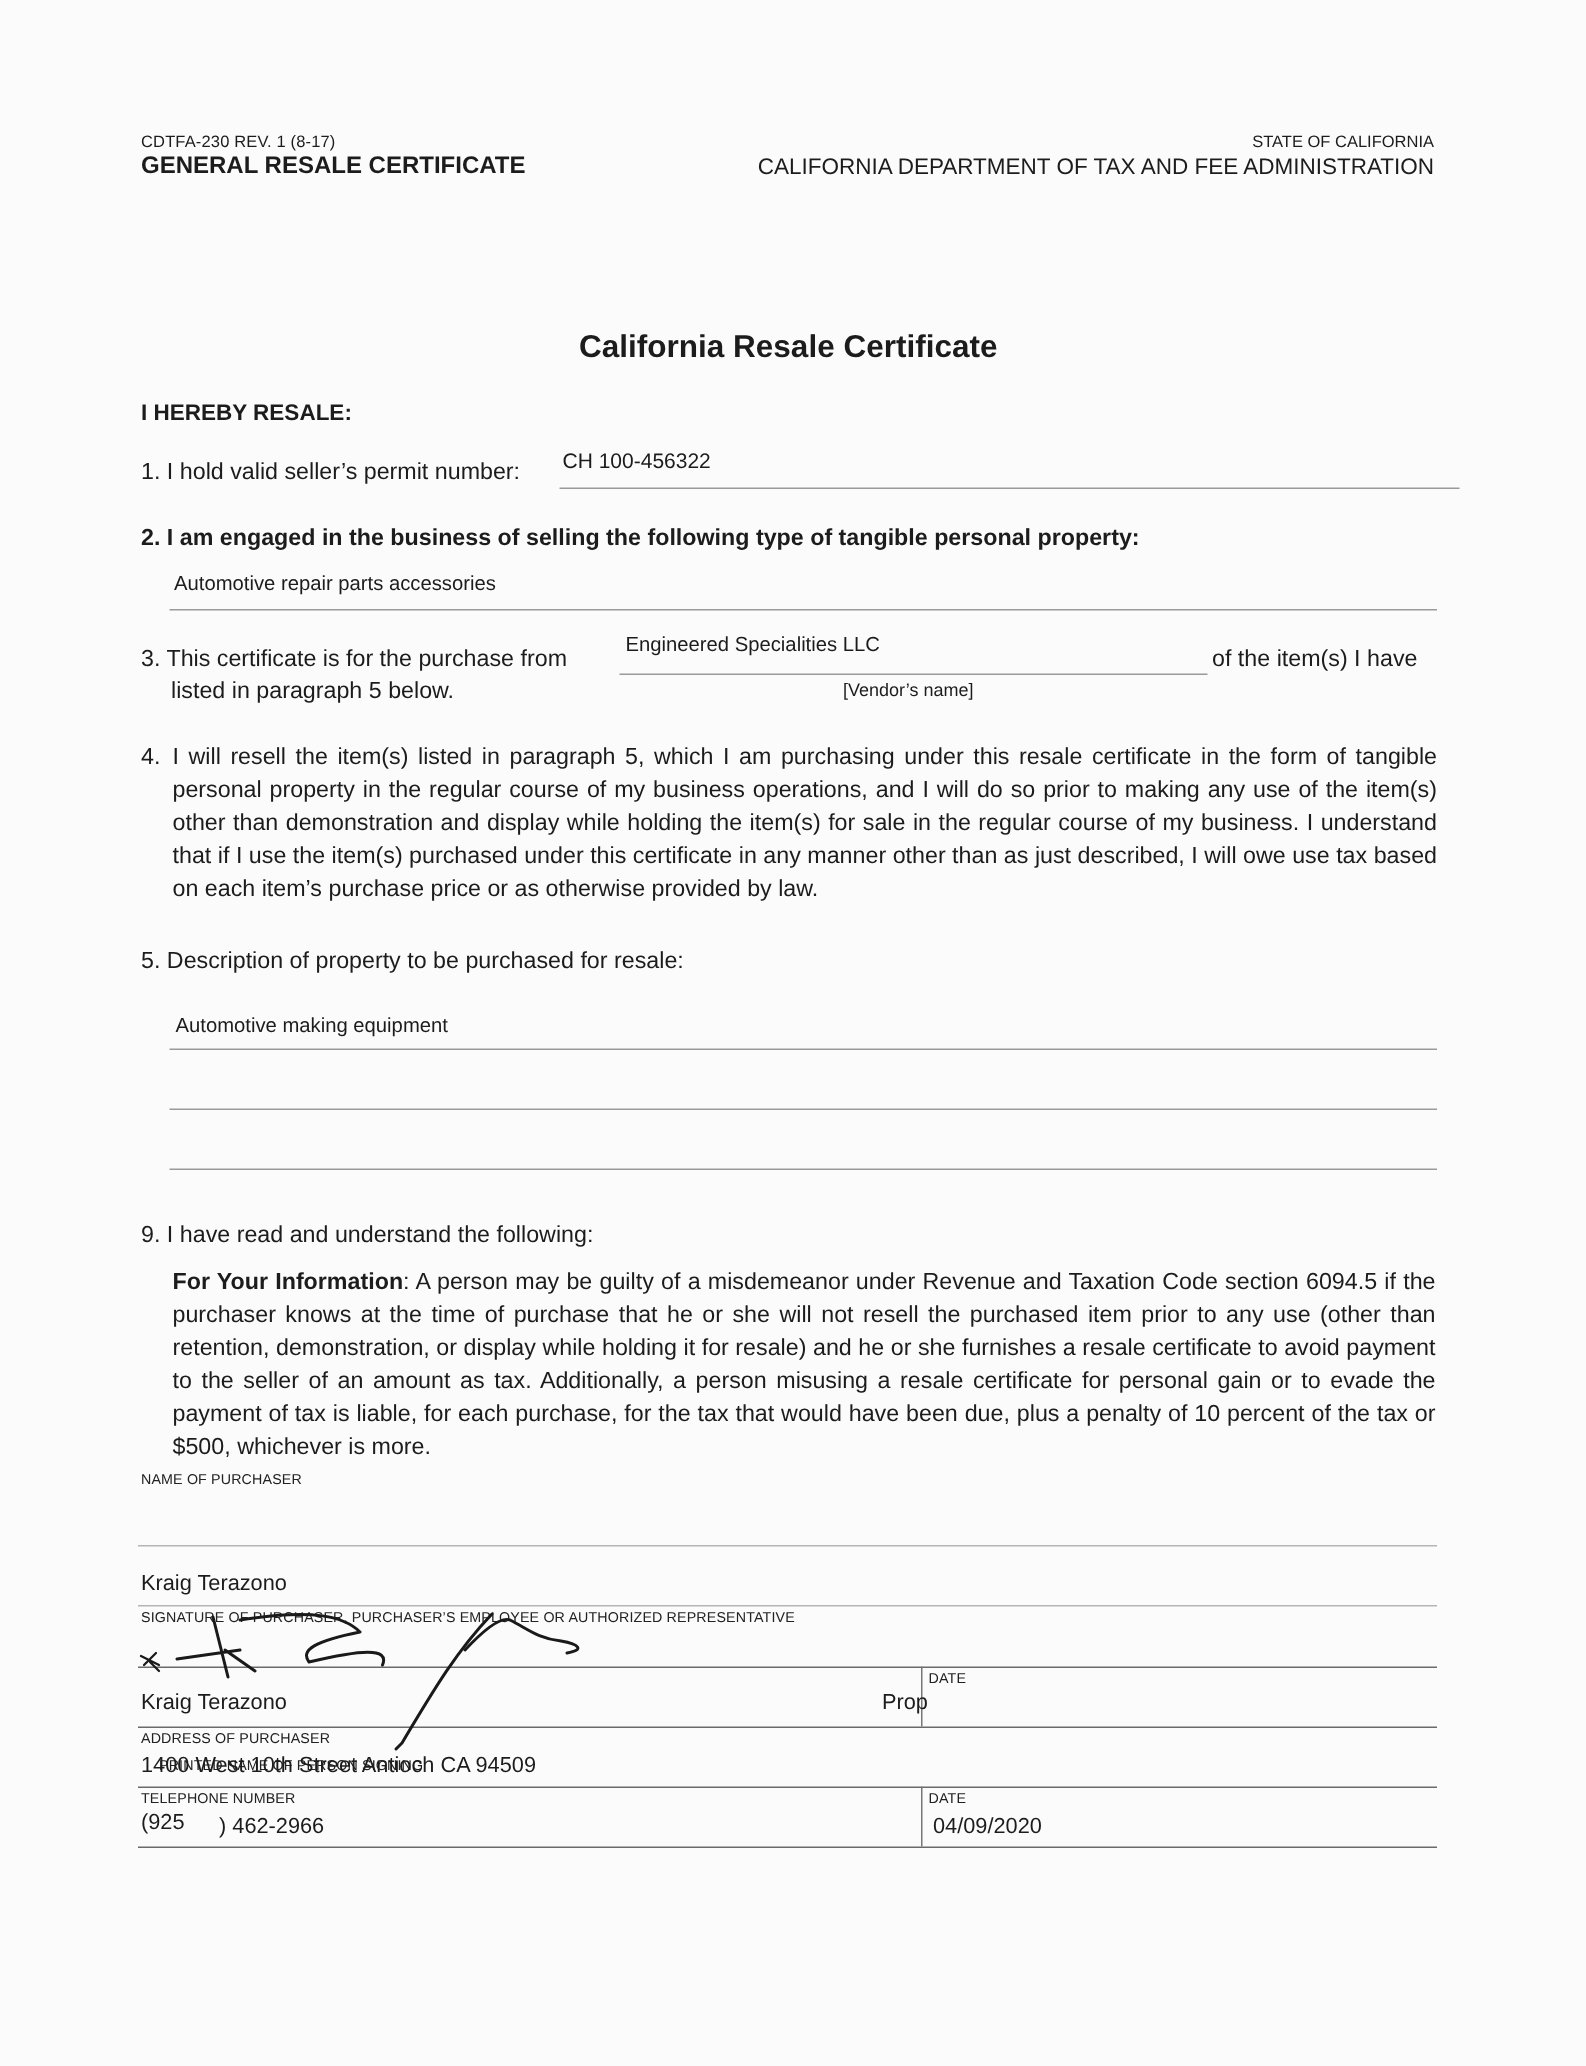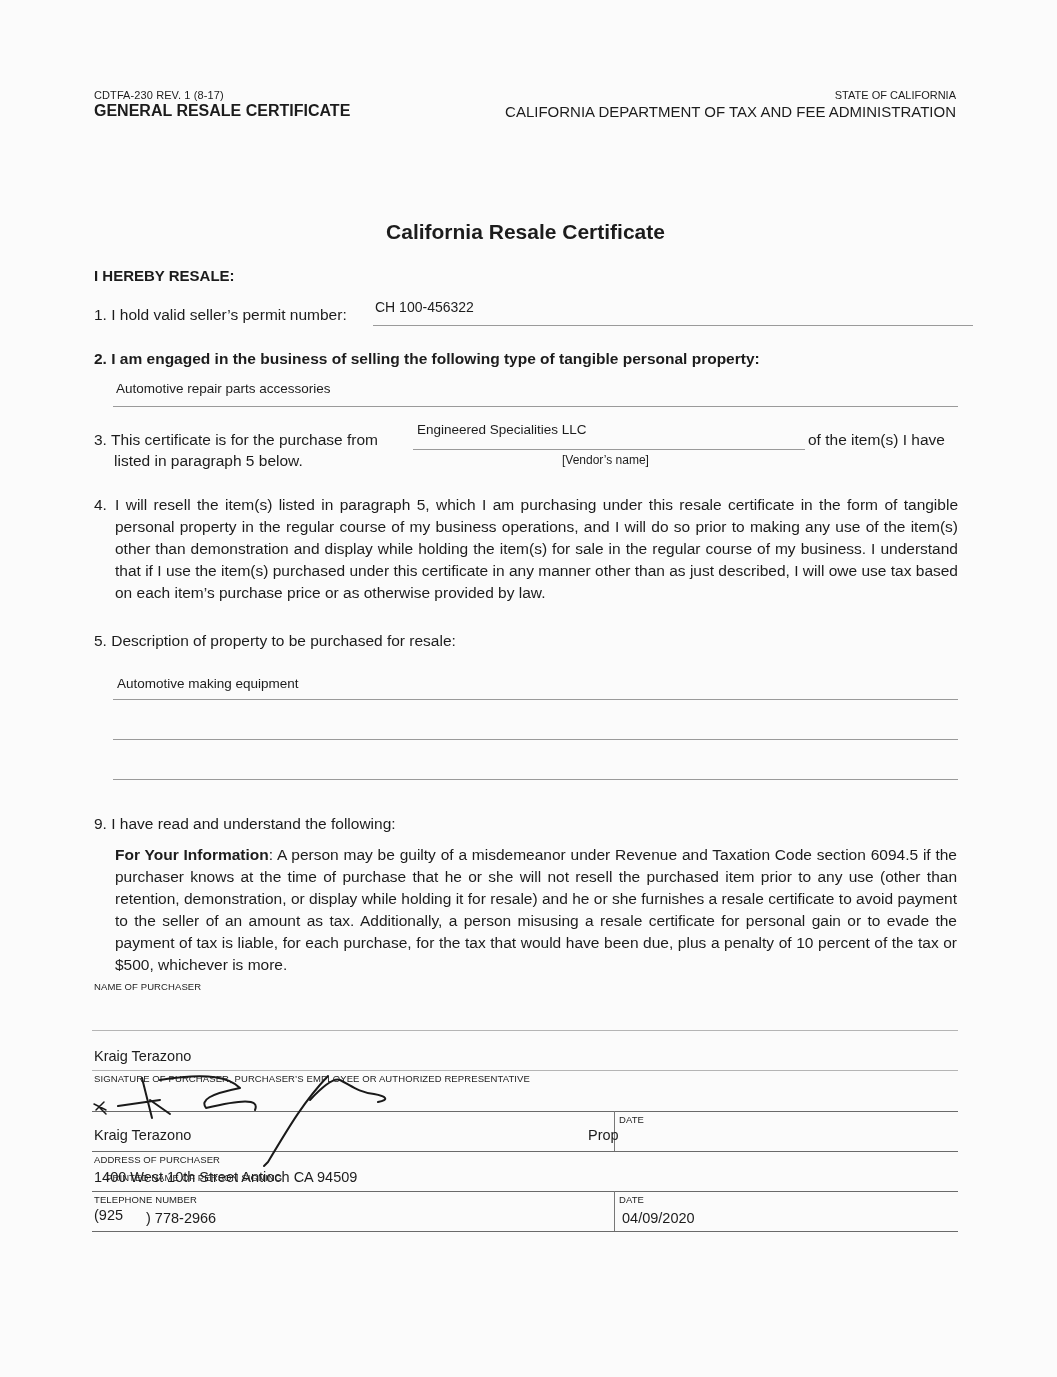--- a/index.html
+++ b/index.html
@@ -87,21 +87,21 @@
 <div class="abs lbl" style="left:619px; top:1114px;">DATE</div>
 <div class="abs val" style="left:588px; top:1127px;">Prop</div>
 
 <div class="abs tbl-line" style="top:1151px;"></div>
 <div class="abs lbl" style="left:94px; top:1154px;">ADDRESS OF PURCHASER</div>
 <div class="abs val" style="left:94px; top:1169px;">1400 West 10th Street Antioch CA 94509</div>
 
 <div class="abs tbl-line" style="top:1191px;"></div>
 <div class="abs lbl" style="left:94px; top:1194px;">TELEPHONE NUMBER</div>
 <div class="abs val" style="left:94px; top:1207px;">(925</div>
-<div class="abs val" style="left:146px; top:1210px;">)  778-2966</div>
+<div class="abs val" style="left:146px; top:1210px;">)  462-2966</div>
 <div class="abs vdiv" style="left:614px; top:1191px; height:40px;"></div>
 <div class="abs lbl" style="left:619px; top:1194px;">DATE</div>
 <div class="abs val" style="left:622px; top:1210px;">04/09/2020</div>
 <div class="abs tbl-line" style="top:1231px;"></div>
 
 <svg class="abs sig" width="320" height="100" viewBox="0 0 320 100">
   <g fill="none" stroke="#1a1a1a" stroke-width="2" stroke-linecap="round" stroke-linejoin="round">
     <path d="M4 34 L16 40 M6 40 L14 32 M10 38 L16 44" stroke-width="1.5"></path>
     <path d="M52 8 L62 48 M28 36 L70 30 M60 30 L80 44"></path>
     <path d="M70 10 C120 2 140 8 150 18 C120 24 110 30 116 38 C150 30 170 28 165 40"></path>

